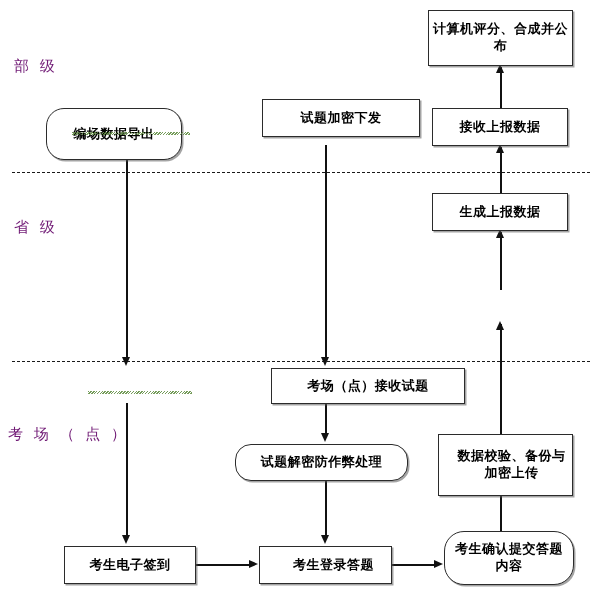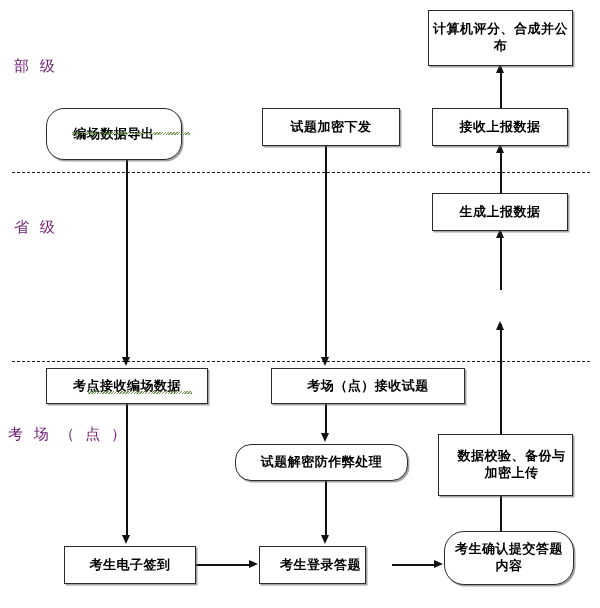--- a/index.html
+++ b/index.html
@@ -141,37 +141,36 @@
   <div class="edge-v" style="left:500px; top:147px; height:47px;"></div>
   <div class="arrow up" style="left:495.5px; top:144px;"></div>
 
   <div class="edge-v" style="left:500px; top:67px; height:42px;"></div>
   <div class="arrow up" style="left:495.5px; top:64px;"></div>
 
   <div class="node two-line" style="left:428px; top:10px; width:145px; height:56px;">计算机评分、合成并公布</div>
 
   <div class="node" style="left:46px; top:108px; width:136px; height:52px;border-radius:18px;">编场数据导出</div>
 
-  <div class="node" style="left:262px; top:108px; width:138px; height:38px;">试题加密下发</div>
+  <div class="node" style="left:262px; top:99px; width:158px; height:38px;">试题加密下发</div>
 
   <div class="node" style="left:432px; top:108px; width:136px; height:38px;">接收上报数据</div>
 
   <div class="node" style="left:432px; top:193px; width:136px; height:38px;">生成上报数据</div>
 
 
-  <div class="node" style="left:46px; top:368px; width:162px; height:36px;">考点接收编场数据</div>
 
   <div class="node" style="left:235px; top:368px; width:194px; height:36px;margin-left:36px;">考场（点）接收试题</div>
 
   <div class="node" style="left:235px; top:444px; width:173px; height:37px;border-radius:16px;">试题解密防作弊处理</div>
 
   <div class="node two-line" style="left:438px; top:434px; width:135px; height:62px;padding-left:16px;">数据校验、备份与加密上传</div>
 
   <div class="node" style="left:64px; top:546px; width:132px; height:38px;">考生电子签到</div>
 
-  <div class="node" style="left:259px; top:546px; width:107px; height:38px;padding-left:20px;">考生登录答题</div>
+  <div class="node" style="left:259px; top:546px; width:133px; height:38px;padding-left:20px;">考生登录答题</div>
 
   <div class="node two-line" style="left:444px; top:531px; width:130px; height:54px;border-radius:20px;">考生确认提交答题内容</div>
 
   <div class="squiggle" style="left:72px; top:132px; width:118px;"></div>
   <div class="squiggle" style="left:88px; top:391px; width:104px;"></div>
 
 </div>
 
 </body></html>

